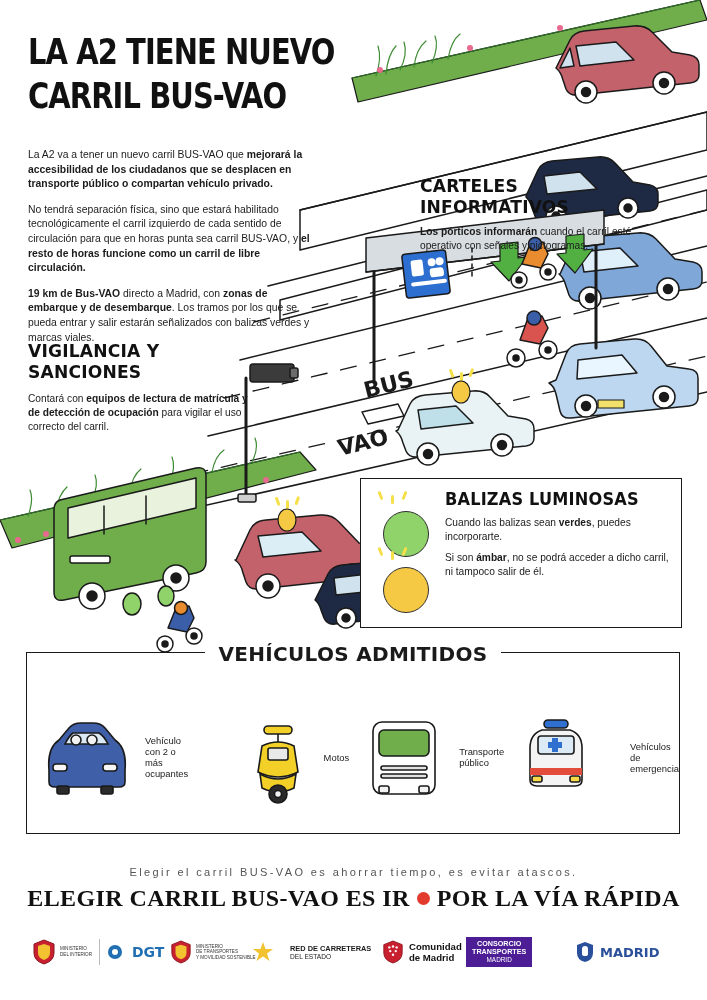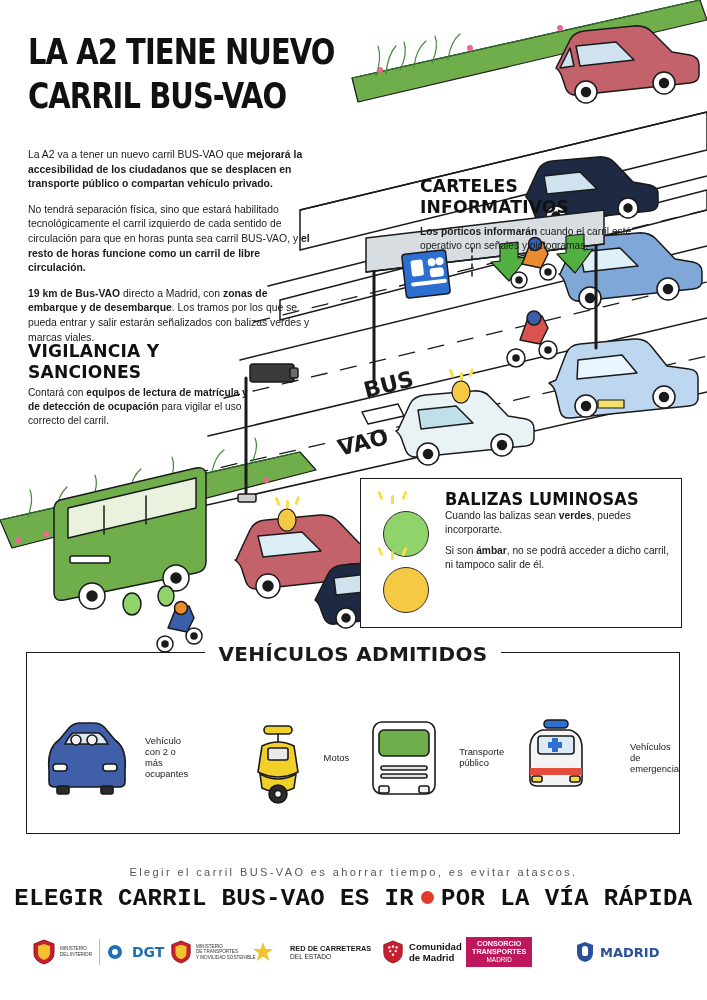--- a/index.html
+++ b/index.html
@@ -27,21 +27,21 @@
   .sec-body b{font-weight:bold;}
 
   .carteles{position:absolute;left:420px;top:175px;width:250px;}
   .vigilancia{position:absolute;left:28px;top:340px;width:230px;}
 
   
   .balizas{position:absolute;left:360px;top:478px;width:320px;height:148px;
       border:1.6px solid #1a1a1a;background:#fff;}
   .balizas .inner{position:absolute;left:84px;top:10px;right:12px;}
   .balizas .sec-h{font-size:17px;}
-  .balizas .sec-body{}
+  .balizas .sec-body{margin-top:7px;}
   .balizas .sec-body p{margin:0 0 7px 0;}
   .lamp{position:absolute;left:22px;border-radius:50%;}
   .lamp.green{top:32px;width:44px;height:44px;background:#8fd36a;
       border:1.6px solid #2f2f2f;}
   .lamp.amber{top:88px;width:44px;height:44px;background:#f6c944;
       border:1.6px solid #2f2f2f;}
   .ray{position:absolute;width:3px;height:9px;background:#f6e04a;border-radius:2px;}
 
   
   .vehbox{position:absolute;left:26px;top:652px;width:652px;height:180px;
@@ -51,21 +51,21 @@
       font-weight:bold;font-size:20px;text-transform:uppercase;letter-spacing:.3px;}
   .veh-grid{position:absolute;left:0;top:26px;width:100%;height:150px;display:flex;}
   .veh-cell{flex:1;display:flex;flex-direction:row;align-items:center;justify-content:flex-end;}
   .veh-cap{font-size:9.4px;color:#1b1b1b;margin-top:6px;}
   .veh-art{height:104px;display:flex;align-items:flex-end;justify-content:center;}
 
   
   .slogan-top{position:absolute;left:0;right:0;top:866px;text-align:center;
       font-size:11px;color:#555;letter-spacing:2.4px;}
   .slogan-main{position:absolute;left:0;right:0;top:885px;text-align:center;
-      font-family:Liberation Mono, monospace;font-weight:bold;font-size:24px;
+      font-family:Liberation Serif, serif;font-weight:bold;font-size:24px;
       color:#111;text-transform:uppercase;letter-spacing:.4px;}
   .dot{display:inline-block;width:13px;height:13px;border-radius:50%;
       background:#e23b2e;vertical-align:middle;margin:0 7px 3px 7px;}
 
   
   .logos{position:absolute;left:0;right:0;top:932px;height:46px;}
   .logo{position:absolute;top:0;height:40px;display:flex;align-items:center;
       font-size:7px;color:#222;}
   .logo .tiny{font-size:4.6px;line-height:5.6px;color:#333;}
   .sep{width:1px;height:26px;background:#bbb;margin:0 7px;}
@@ -319,21 +319,21 @@
 
   <div class="carteles">
     <div class="sec-h">CARTELES INFORMATIVOS</div>
     <div class="sec-body" style="margin-top:8px">
       <b>Los pórticos informarán</b><span> cuando el carril esté operativo con señales y pictogramas.</span>
     </div>
   </div>
 
   <div class="vigilancia">
     <div class="sec-h">VIGILANCIA Y SANCIONES</div>
-    <div class="sec-body" style="margin-top:4px">
+    <div class="sec-body" style="margin-top:10px">
       <span>Contará con </span><b>equipos de lectura de matrícula y de detección de ocupación</b><span> para vigilar el uso correcto del carril.</span>
     </div>
   </div>
 
   <div class="balizas">
     <span class="ray" style="left:30px;top:16px"></span>
     <span class="ray" style="left:42px;top:12px;transform:rotate(22deg)"></span>
     <span class="ray" style="left:18px;top:12px;transform:rotate(-22deg)"></span>
     <span class="lamp green"></span>
 
@@ -486,21 +486,21 @@
             <circle cx="12" cy="16" r="1.3"></circle>
           </g>
       </svg>
       <div style="margin-left:5px">
         <div style="font-weight:bold;font-size:9.6px;color:#111">Comunidad</div>
         <div style="font-weight:bold;font-size:9.6px;color:#111">de Madrid</div>
       </div>
     </div>
 
     <div class="logo" style="left:466px">
-      <div style="background:#be185d;color:#fff;padding:3px 6px;line-height:8px;text-align:center">
+      <div style="background:#4c1d95;color:#fff;padding:3px 6px;line-height:8px;text-align:center">
         <div style="font-weight:bold;font-size:7.2px">CONSORCIO</div>
         <div style="font-weight:bold;font-size:7.2px">TRANSPORTES</div>
         <div style="font-size:6.4px">MADRID</div>
       </div>
     </div>
 
     <div class="logo" style="left:576px">
       <svg width="18" height="22" viewBox="0 0 18 22">
         <path d="M9 1 L17 4 L17 12 Q17 19 9 21 Q1 19 1 12 L1 4 Z" fill="#2a4f9b"></path>
         <path d="M6 8 q0 -3 3 -3 q3 0 3 3 l0 5 q0 2 -3 2 q-3 0 -3 -2 z" fill="#fff"></path>

